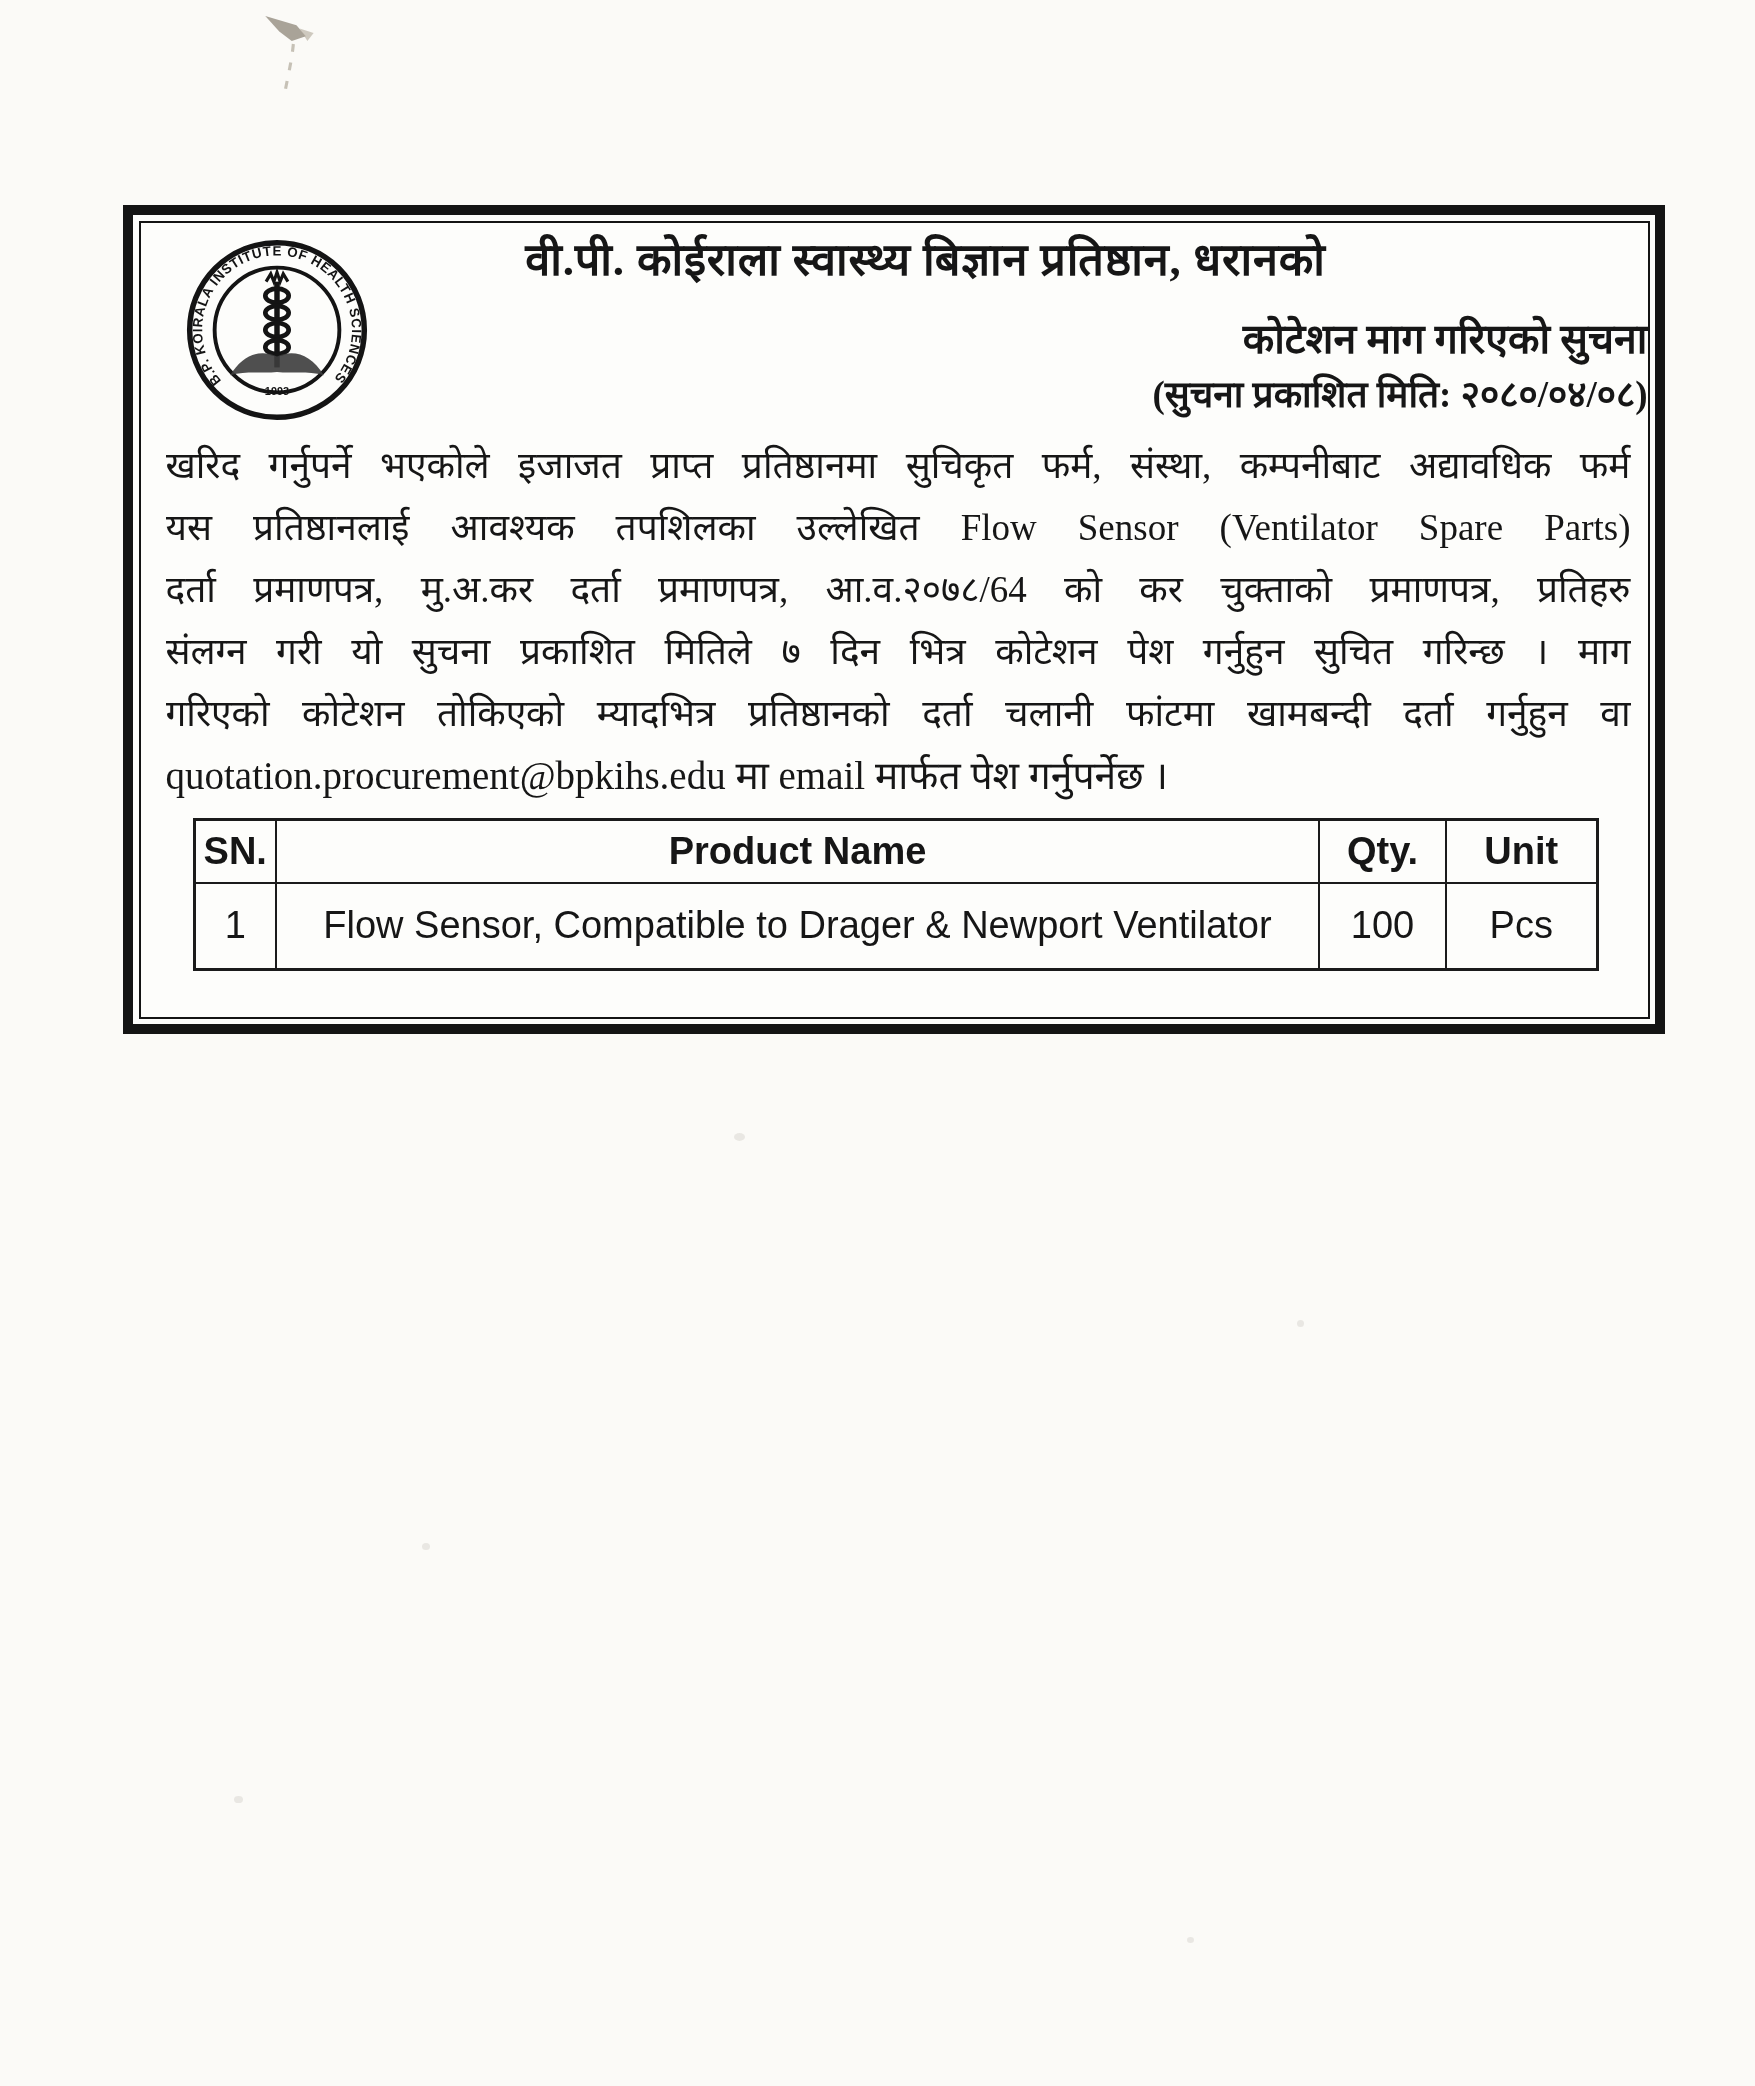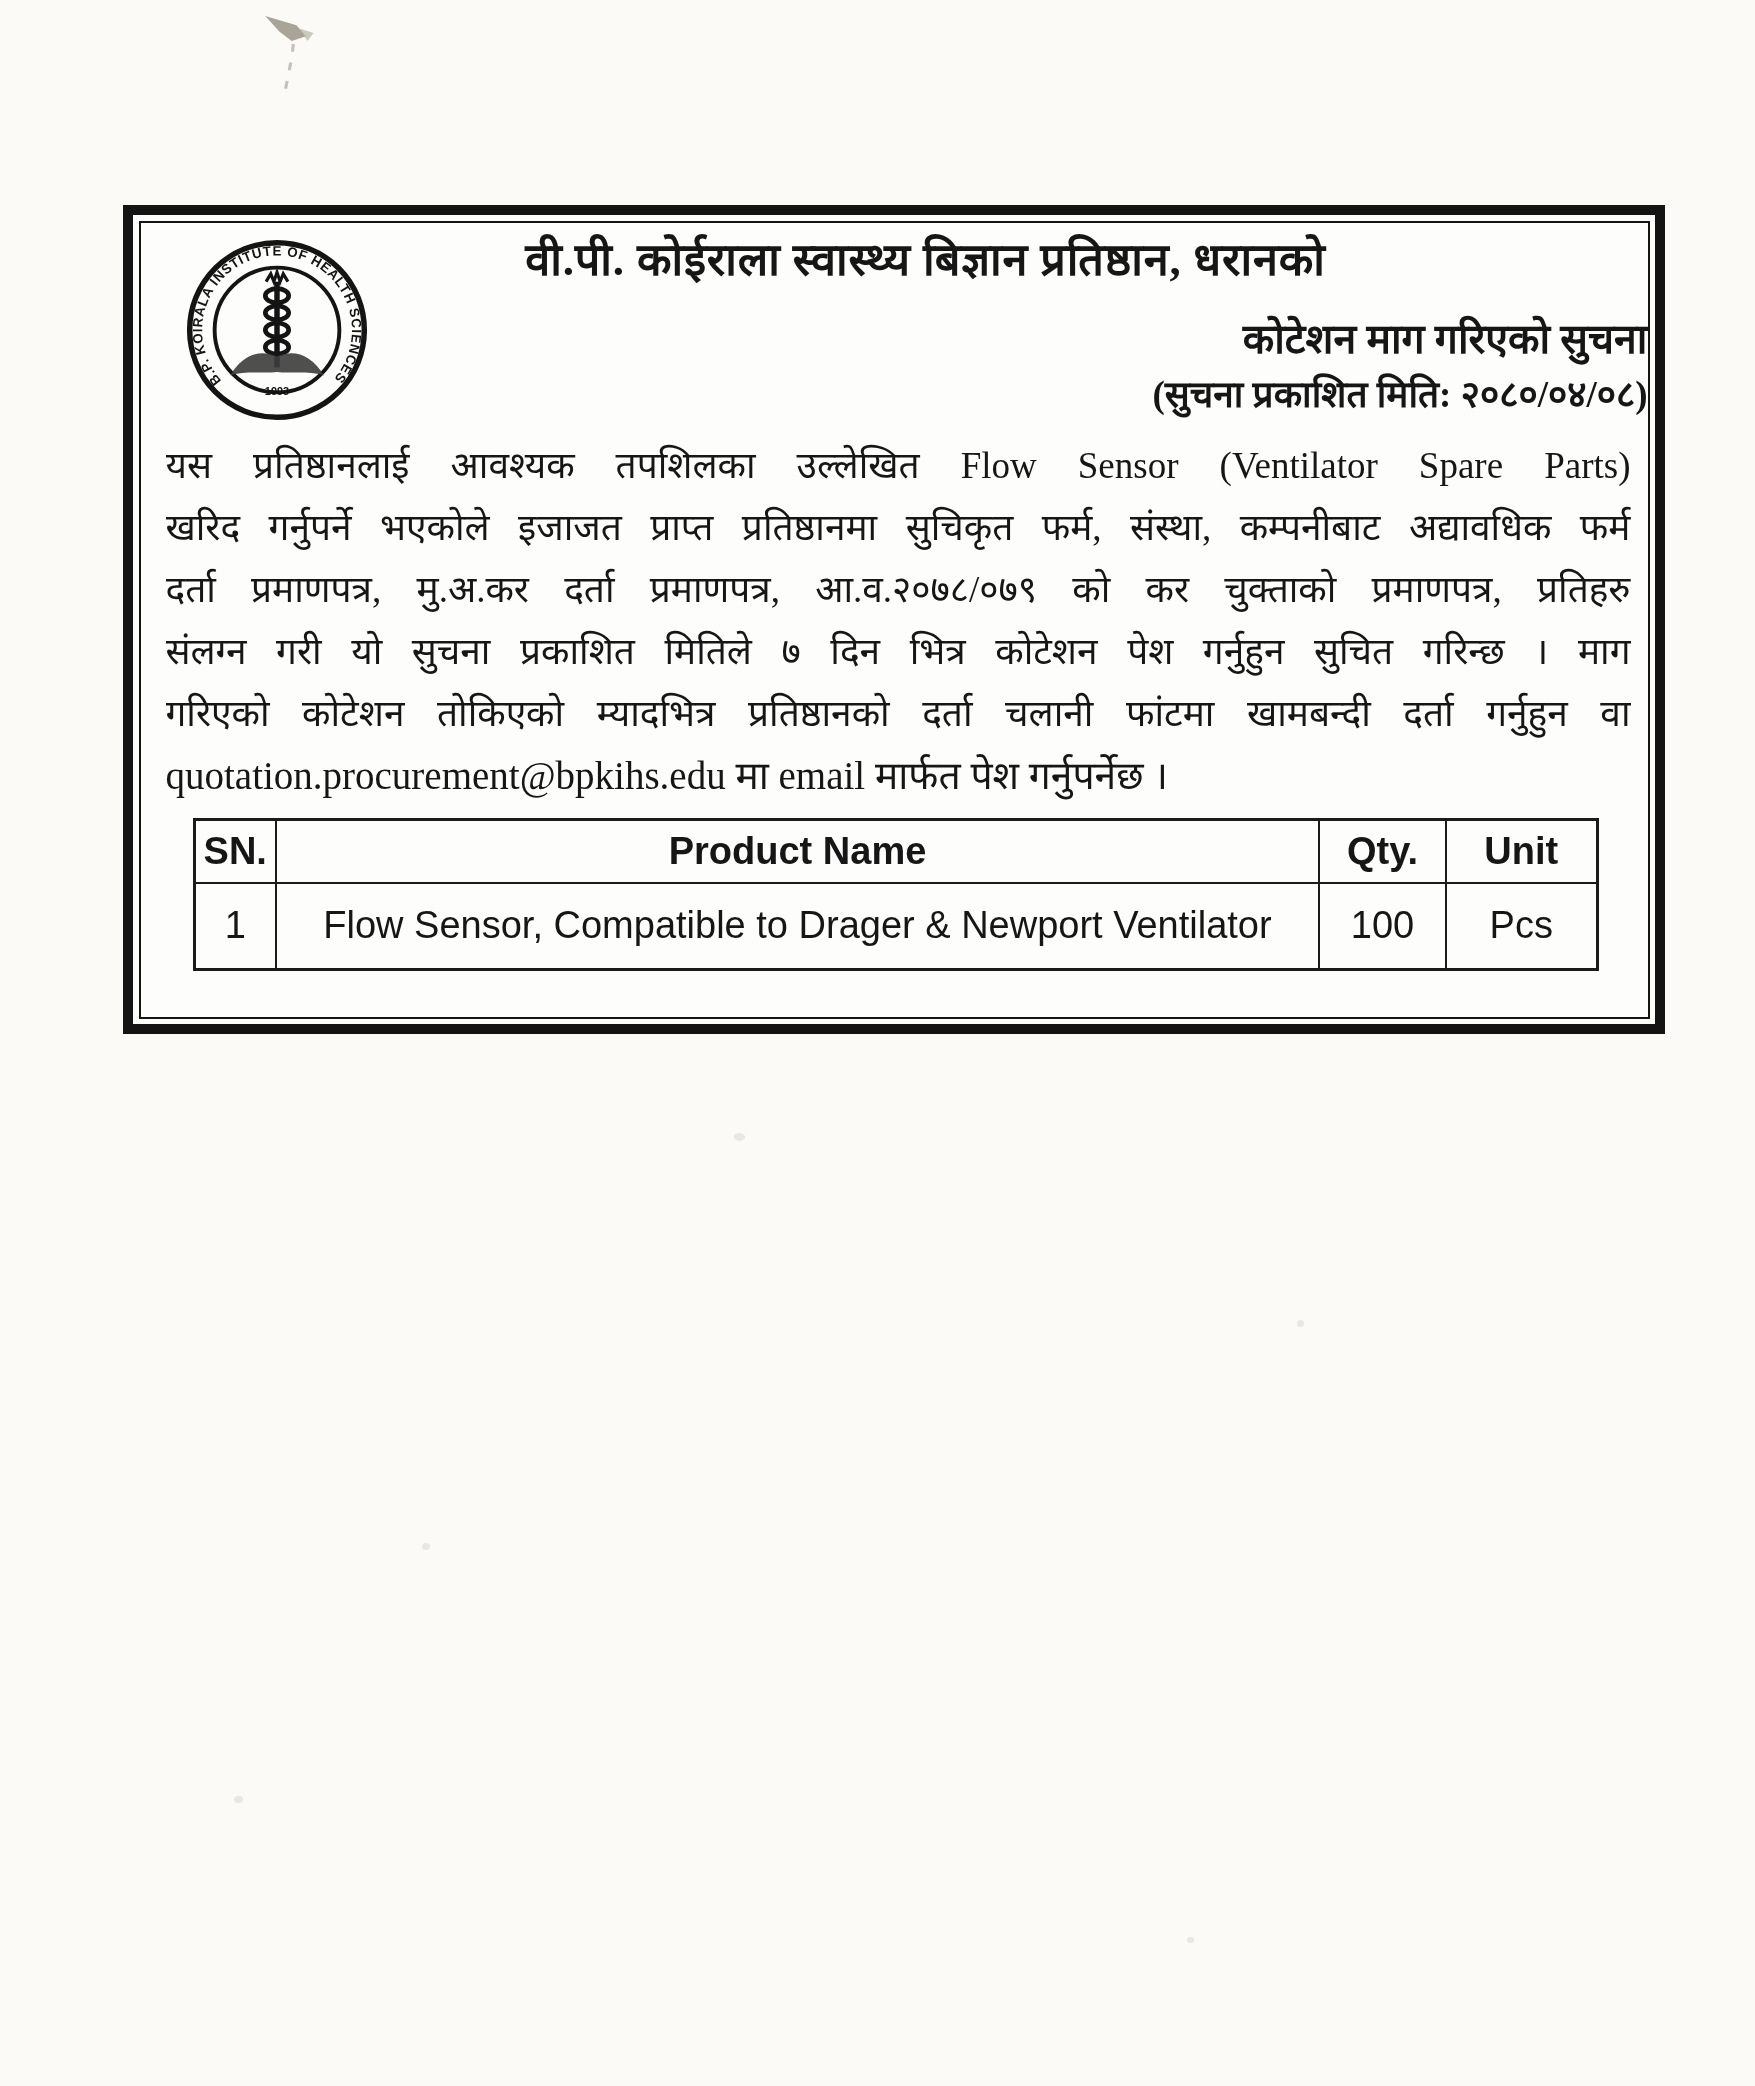--- a/index.html
+++ b/index.html
@@ -117,23 +117,23 @@
         </g>
         <text x="118" y="201" text-anchor="middle" font-family="Liberation Sans, DejaVu Sans, sans-serif" font-size="14" font-weight="700" fill="#141414">1993</text>
       </svg>
     </div>
 
     <div class="title">वी.पी. कोईराला स्वास्थ्य बिज्ञान प्रतिष्ठान, धरानको</div>
     <div class="subtitle">कोटेशन माग गरिएको सुचना</div>
     <div class="dateline">(सुचना प्रकाशित मिति: २०८०/०४/०८)</div>
 
     <div class="body-text">
+      <div class="bline j">खरिद गर्नुपर्ने भएकोले इजाजत प्राप्त प्रतिष्ठानमा सुचिकृत फर्म, संस्था, कम्पनीबाट अद्यावधिक फर्म</div>
       <div class="bline j">यस प्रतिष्ठानलाई आवश्यक तपशिलका उल्लेखित Flow Sensor (Ventilator Spare Parts)</div>
-      <div class="bline j">खरिद गर्नुपर्ने भएकोले इजाजत प्राप्त प्रतिष्ठानमा सुचिकृत फर्म, संस्था, कम्पनीबाट अद्यावधिक फर्म</div>
-      <div class="bline j">दर्ता प्रमाणपत्र, मु.अ.कर दर्ता प्रमाणपत्र, आ.व.२०७८/०७९ को कर चुक्ताको प्रमाणपत्र, प्रतिहरु</div>
+      <div class="bline j">दर्ता प्रमाणपत्र, मु.अ.कर दर्ता प्रमाणपत्र, आ.व.२०७८/64 को कर चुक्ताको प्रमाणपत्र, प्रतिहरु</div>
       <div class="bline j">संलग्न गरी यो सुचना प्रकाशित मितिले ७ दिन भित्र कोटेशन पेश गर्नुहुन सुचित गरिन्छ । माग</div>
       <div class="bline j">गरिएको कोटेशन तोकिएको म्यादभित्र प्रतिष्ठानको दर्ता चलानी फांटमा खामबन्दी दर्ता गर्नुहुन वा</div>
       <div class="bline email">quotation.procurement@bpkihs.edu मा email मार्फत पेश गर्नुपर्नेछ ।</div>
     </div>
 
     <table class="items">
       <colgroup>
         <col class="c-sn">
           <col class="c-prod">
           <col class="c-qty">

